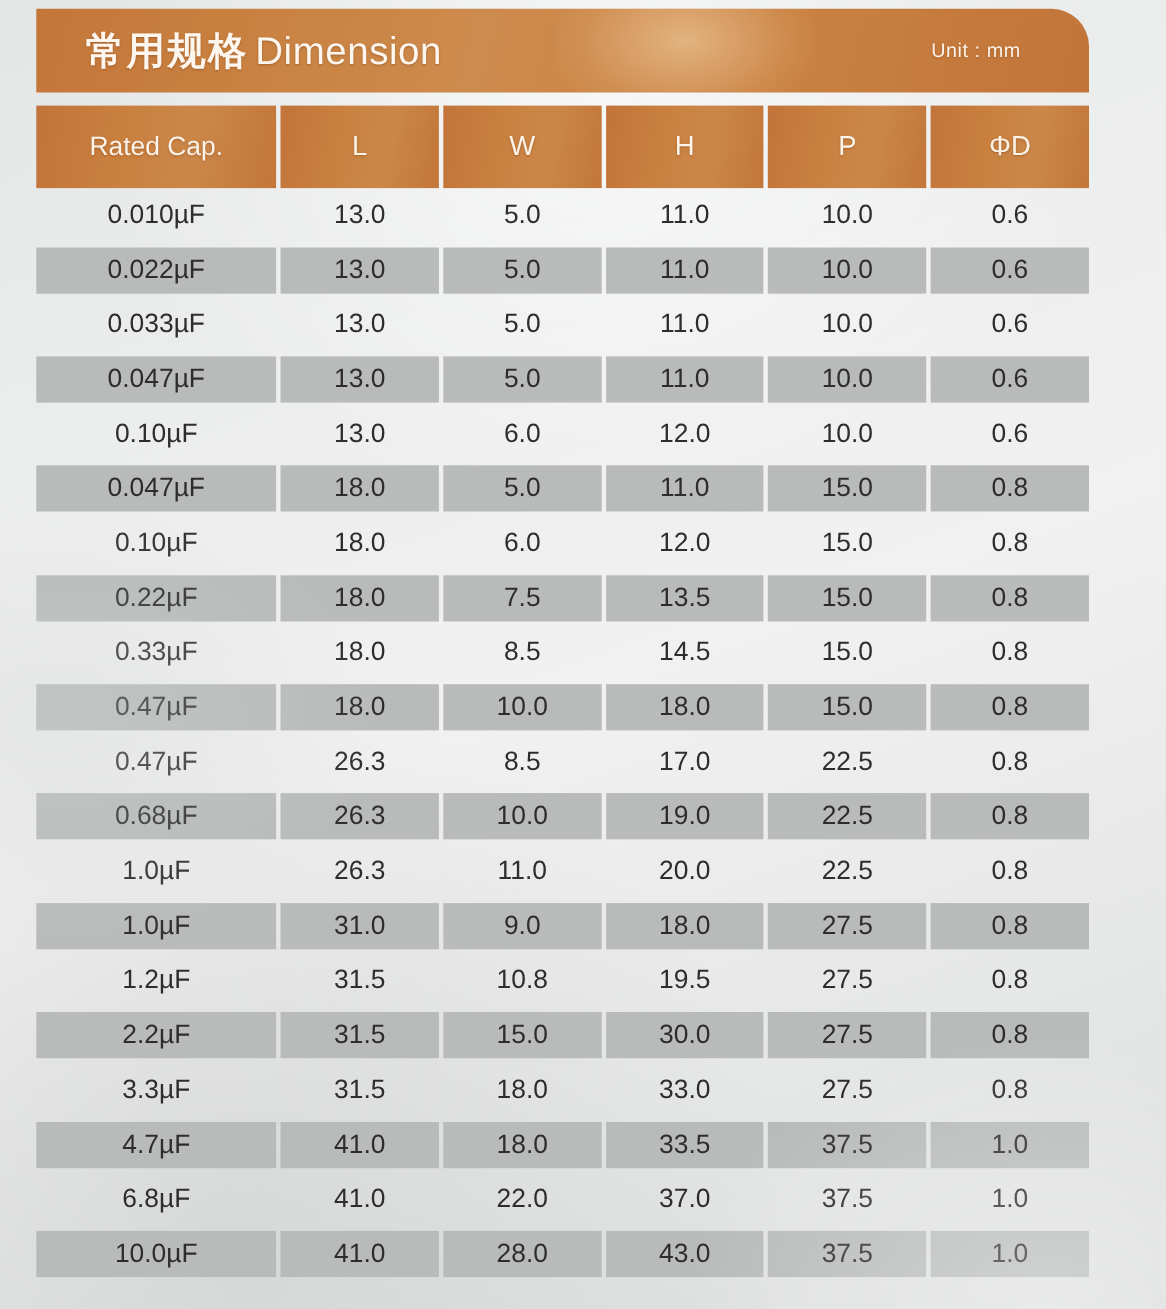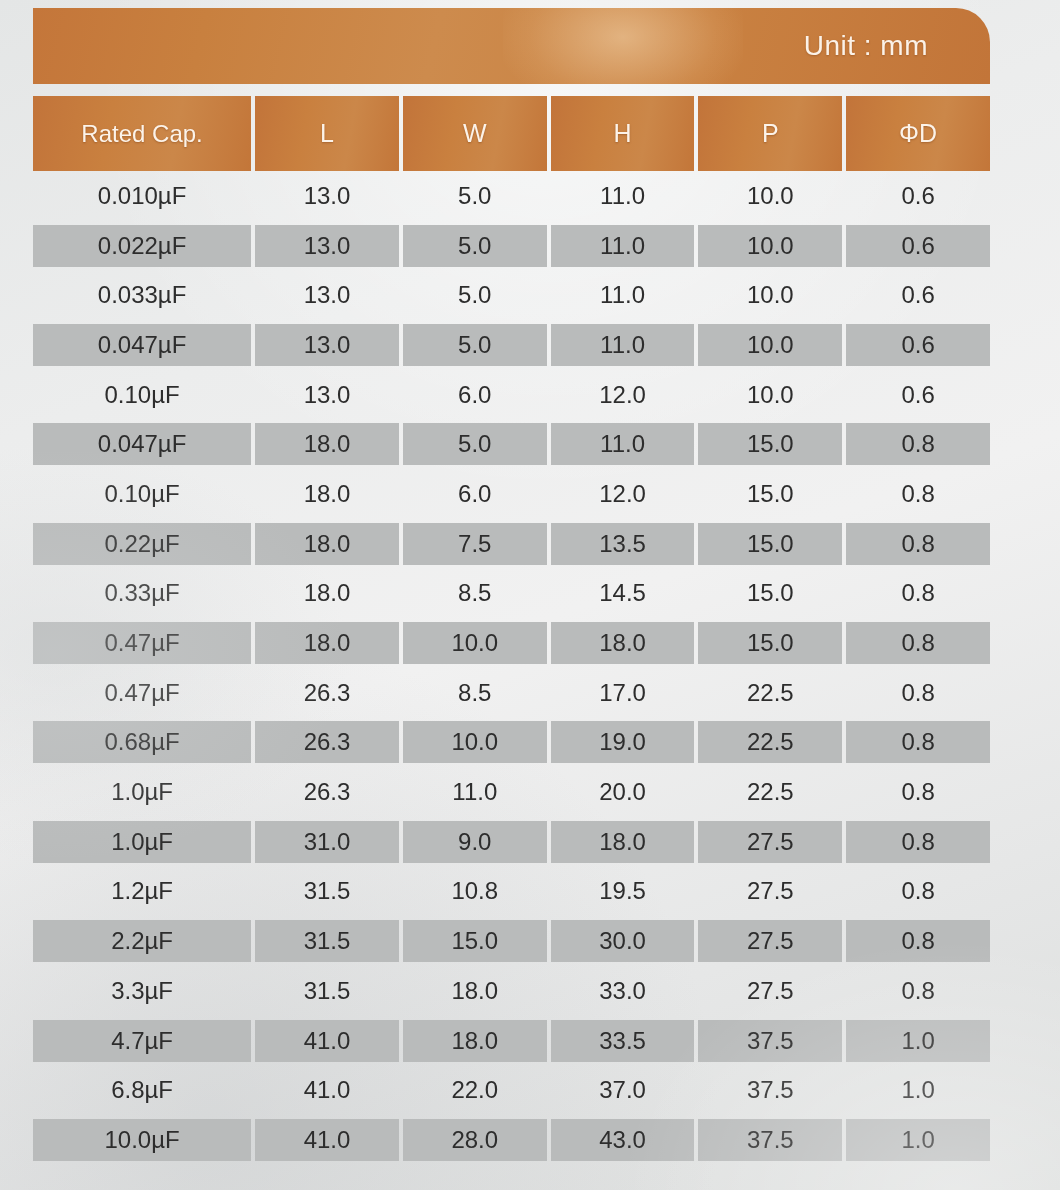--- a/index.html
+++ b/index.html
@@ -69,21 +69,21 @@
   }
   .title-cn { font-weight: 700; letter-spacing: 2px; }
   .title-en { font-weight: 400; margin-left: 6px; }
 
   .unit-text {
     position: absolute;
     right: 62px;
     top: 50%;
     transform: translateY(-50%);
     color: #fbf2e8;
-    font-size: 28px;
+    font-size: 18px;
     letter-spacing: 0.5px;
     text-shadow: 0 1px 2px rgba(120,60,20,0.40);
     white-space: nowrap;
     z-index: 2;
   }
 
   
   .table {
     position: absolute;
     left: 33px;
@@ -144,20 +144,23 @@
   }
 </style>
 </head>
 <body>
 
 <div class="paper"></div>
 
 <div class="sheet">
 
   <div class="title-bar">
+    <div class="title-text">
+      <span class="title-cn">常用规格</span><span class="title-en">Dimension</span>
+    </div>
     <div class="unit-text">Unit : mm</div>
   </div>
 
   <div class="table">
 
     <div class="row row-head">
       <div class="cell c-cap">Rated Cap.</div>
       <div class="cell c-l">L</div>
       <div class="cell c-w">W</div>
       <div class="cell c-h">H</div>

